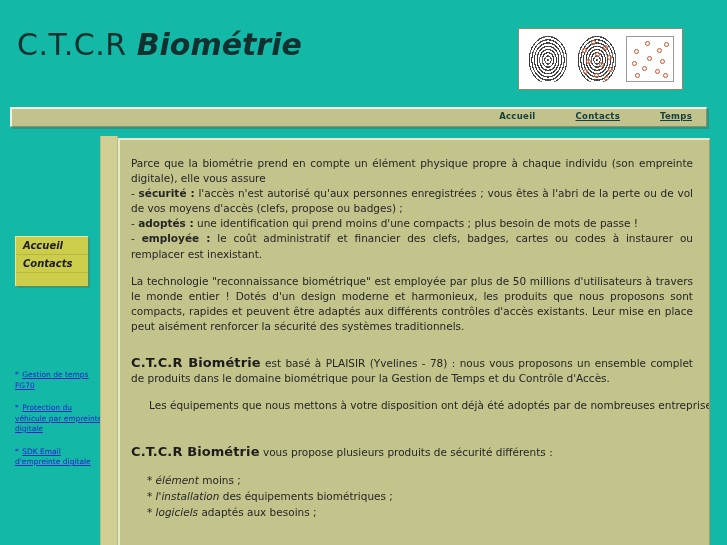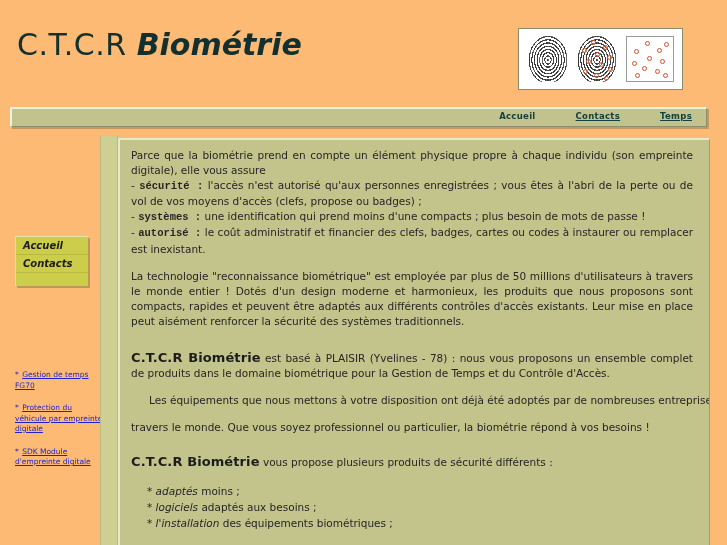--- a/index.html
+++ b/index.html
@@ -11,21 +11,21 @@
     height: 545px;
     overflow: hidden;
     background: #cfcf94;
     font-family: "DejaVu Sans", sans-serif;
     color: #2b2b2b;
   }
   #page {
     position: relative;
     width: 727px;
     height: 545px;
-    background: #fdba74;
+    background: #14b8a6;
     overflow: hidden;
   }
 
   
   #header {
     position: absolute;
     left: 0; top: 0;
     width: 727px;
     height: 105px;
   }
@@ -237,31 +237,31 @@
     width: 592px;
     height: 407px;
     background: #c3c38c;
     border-top: 2px solid #e8e8cd;
     border-left: 2px solid #e8e8cd;
     border-right: 1px solid #9d9d78;
     box-sizing: border-box;
     overflow: hidden;
   }
   #content-pad {
-    padding: 8px 16px 0 11px;
+    padding: 16px 16px 0 11px;
   }
   .para {
     font-family: "DejaVu Sans", sans-serif;
     font-size: 10.5px;
     line-height: 15.1px;
     color: #262626;
     text-align: justify;
     margin: 0;
   }
-  .para b { font-weight: bold; font-family: Liberation Mono, monospace; }
+  .para b { font-weight: bold; }
   .gap-sm { height: 12px; }
   .gap-md { height: 21px; }
   .gap-lg { height: 19px; }
 
   .headline {
     font-family: "DejaVu Sans", sans-serif;
     font-size: 13px;
     font-weight: bold;
     color: #1c1c1c;
     letter-spacing: 0.1px;
@@ -355,63 +355,62 @@
       <div class="side-link-row">
         <span class="side-link-star">*</span>
         <a class="side-link" href="#">Gestion de temps FG70</a>
       </div>
       <div class="side-link-row">
         <span class="side-link-star">*</span>
         <a class="side-link" href="#">Protection du véhicule par empreinte digitale</a>
       </div>
       <div class="side-link-row">
         <span class="side-link-star">*</span>
-        <a class="side-link" href="#">SDK Module d'empreinte digitale</a>
+        <a class="side-link" href="#">SDK Email d'empreinte digitale</a>
       </div>
     </div>
   </div>
 
   <div id="col-divider"></div>
 
   <div id="content">
     <div id="content-pad">
 
       <p class="para">
         <span>Parce que la biométrie prend en compte un élément physique propre à chaque individu (son empreinte digitale), elle vous assure</span><br>
         <span>- </span><b>sécurité :</b><span> l'accès n'est autorisé qu'aux personnes enregistrées ; vous êtes à l'abri de la perte ou de vol de vos moyens d'accès (clefs, propose ou badges) ;</span><br>
-        <span>- </span><b>systèmes :</b><span> une identification qui prend moins d'une compacts ; plus besoin de mots de passe !</span><br>
-        <span>- </span><b>autorisé :</b><span> le coût administratif et financier des clefs, badges, cartes ou codes à instaurer ou remplacer est inexistant.</span>
+        <span>- </span><b>adoptés :</b><span> une identification qui prend moins d'une compacts ; plus besoin de mots de passe !</span><br>
+        <span>- </span><b>employée :</b><span> le coût administratif et financier des clefs, badges, cartes ou codes à instaurer ou remplacer est inexistant.</span>
       </p>
 
       <div class="gap-sm"></div>
 
       <p class="para">La technologie "reconnaissance biométrique" est employée par plus de 50 millions d'utilisateurs à travers le monde entier ! Dotés d'un design moderne et harmonieux, les produits que nous proposons sont compacts, rapides et peuvent être adaptés aux différents contrôles d'accès existants. Leur mise en place peut aisément renforcer la sécurité des systèmes traditionnels.</p>
 
       <div class="gap-md"></div>
 
       <p class="para">
         <span class="headline">C.T.C.R Biométrie</span><span> est basé à PLAISIR (Yvelines - 78) : nous vous proposons un ensemble complet de produits dans le domaine biométrique pour la Gestion de Temps et du Contrôle d'Accès.</span>
       </p>
 
       <div class="gap-sm"></div>
 
       <div class="nowrap-line indent-line">Les équipements que nous mettons à votre disposition ont déjà été adoptés par de nombreuses entreprises à</div>
       <div class="gap-sm"></div>
-      <div class="nowrap-line">travers le monde. Que vous soyez professionnel ou particulier, la biométrie répond à vos besoins !</div>
 
       <div class="gap-lg"></div>
 
       <p class="para">
         <span class="headline">C.T.C.R Biométrie</span><span> vous propose plusieurs produits de sécurité différents :</span>
       </p>
 
       <div class="gap-sm"></div>
 
       <ul class="bullets">
-        <li><span>* </span><i>adaptés</i><span> moins ;</span></li>
+        <li><span>* </span><i>élément</i><span> moins ;</span></li>
+        <li><span>* </span><i>l'installation</i><span> des équipements biométriques ;</span></li>
         <li><span>* </span><i>logiciels</i><span> adaptés aux besoins ;</span></li>
-        <li><span>* </span><i>l'installation</i><span> des équipements biométriques ;</span></li>
       </ul>
 
     </div>
   </div>
 
 </div>
 
 </body></html>

